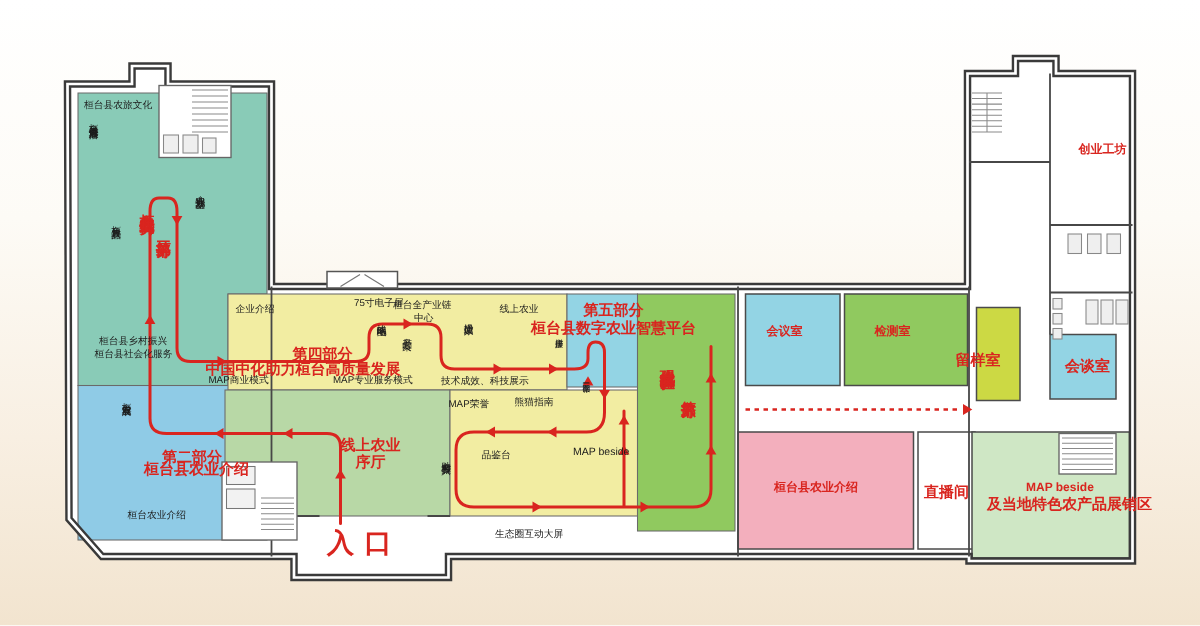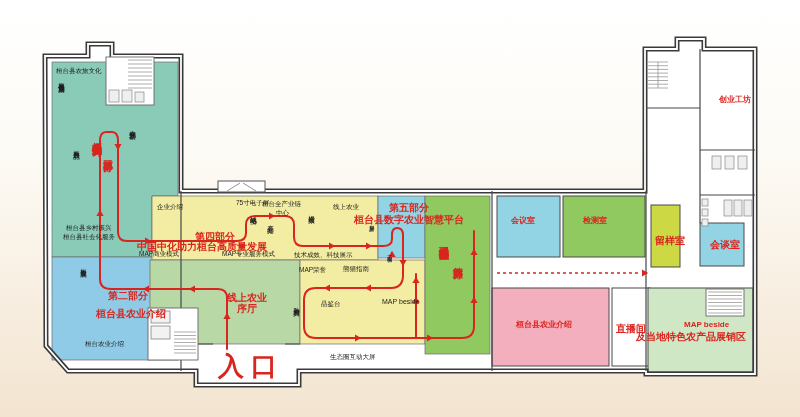--- a/index.html
+++ b/index.html
@@ -11,21 +11,21 @@
   .stage svg{position:absolute;left:0;top:0;}
   .lbl{
     position:absolute;font-family:"Liberation Sans",sans-serif;
     font-size:6.5px;line-height:1.15;color:#1c1c1c;white-space:nowrap;
   }
   .v{writing-mode:vertical-rl;text-orientation:upright;letter-spacing:.5px;}
   .red{color:#d9251f;font-weight:700;}
   .s5{font-size:5px;}
   .s75{font-size:10px;}
   .s8{font-size:8px;}
-  .entr{font-size:26px;font-weight:800;letter-spacing:7px;color:#d9251f;}
+  .entr{font-size:18px;font-weight:800;letter-spacing:7px;color:#d9251f;}
 </style>
 </head>
 <body>
 
 <div class="stage">
 <svg width="800" height="417" viewBox="0 0 800 417">
 
   <path d="M45,56 H88 V44 H112 V56 H181 V191 H645 V49 H677 V39 H704 V49 H755 V374 H646 V371 H299 V385 H196 V371 H68 L46,346 Z" fill="#ffffff" stroke="none"></path>
 
   <path d="M52,62 H178 V196 H152 V257 H52 Z" stroke="#6a6a6a" stroke-width="0.7" fill="#89cbb7"></path>
@@ -172,35 +172,35 @@
   <div class="lbl" style="left:343px;top:265px">熊猫指南</div>
   <div class="lbl" style="left:321px;top:300px">品鉴台</div>
   <div class="lbl" style="left:382px;top:298px;font-size:7px">MAP beside</div>
   <div class="lbl v" style="left:293px;top:302px">助力乡村振兴</div>
   <div class="lbl" style="left:330px;top:353px">生态圈互动大屏</div>
   <div class="lbl v" style="left:369px;top:221px;font-size:5.5px">拼接屏</div>
   <div class="lbl v s5" style="left:386px;top:251px">三期一张图</div>
 
   <div class="lbl red s75" style="left:227px;top:292px">线上农业</div>
   <div class="lbl red s75" style="left:237px;top:303px">序厅</div>
-  <div class="lbl red s75" style="left:108px;top:290px">第二部分</div>
+  <div class="lbl red s75" style="left:108px;top:300px">第二部分</div>
   <div class="lbl red s75" style="left:96px;top:308px">桓台县农业介绍</div>
   <div class="lbl red s75 v" style="left:102px;top:152px">第三部分</div>
   <div class="lbl red s75 v" style="left:91px;top:134px">桓台县农业产业优势</div>
   <div class="lbl red s75" style="left:195px;top:231px">第四部分</div>
   <div class="lbl red s75" style="left:137px;top:241px">中国中化助力桓台高质量发展</div>
   <div class="lbl red s75" style="left:389px;top:202px">第五部分</div>
   <div class="lbl red s75" style="left:354px;top:214px">桓台县数字农业智慧平台</div>
   <div class="lbl red s75 v" style="left:452px;top:259px">第六部分</div>
   <div class="lbl red s75 v" style="left:438px;top:238px">现代农业科技体验区</div>
 
   <div class="lbl red s8" style="left:511px;top:216px">会议室</div>
   <div class="lbl red s8" style="left:583px;top:216px">检测室</div>
-  <div class="lbl red s75" style="left:655px;top:235px">留样室</div>
+  <div class="lbl red s75" style="left:637px;top:235px">留样室</div>
   <div class="lbl red s75" style="left:710px;top:239px">会谈室</div>
   <div class="lbl red s8" style="left:516px;top:320px">桓台县农业介绍</div>
   <div class="lbl red s75" style="left:616px;top:323px">直播间</div>
   <div class="lbl red s8" style="left:684px;top:320px">MAP beside</div>
-  <div class="lbl red s75" style="left:636px;top:331px">及当地特色农产品展销区</div>
+  <div class="lbl red s75" style="left:658px;top:331px">及当地特色农产品展销区</div>
   <div class="lbl red s8" style="left:719px;top:95px">创业工坊</div>
 
   <div class="lbl entr" style="left:218px;top:352px">入口</div>
 </div>
 
 </body></html>

